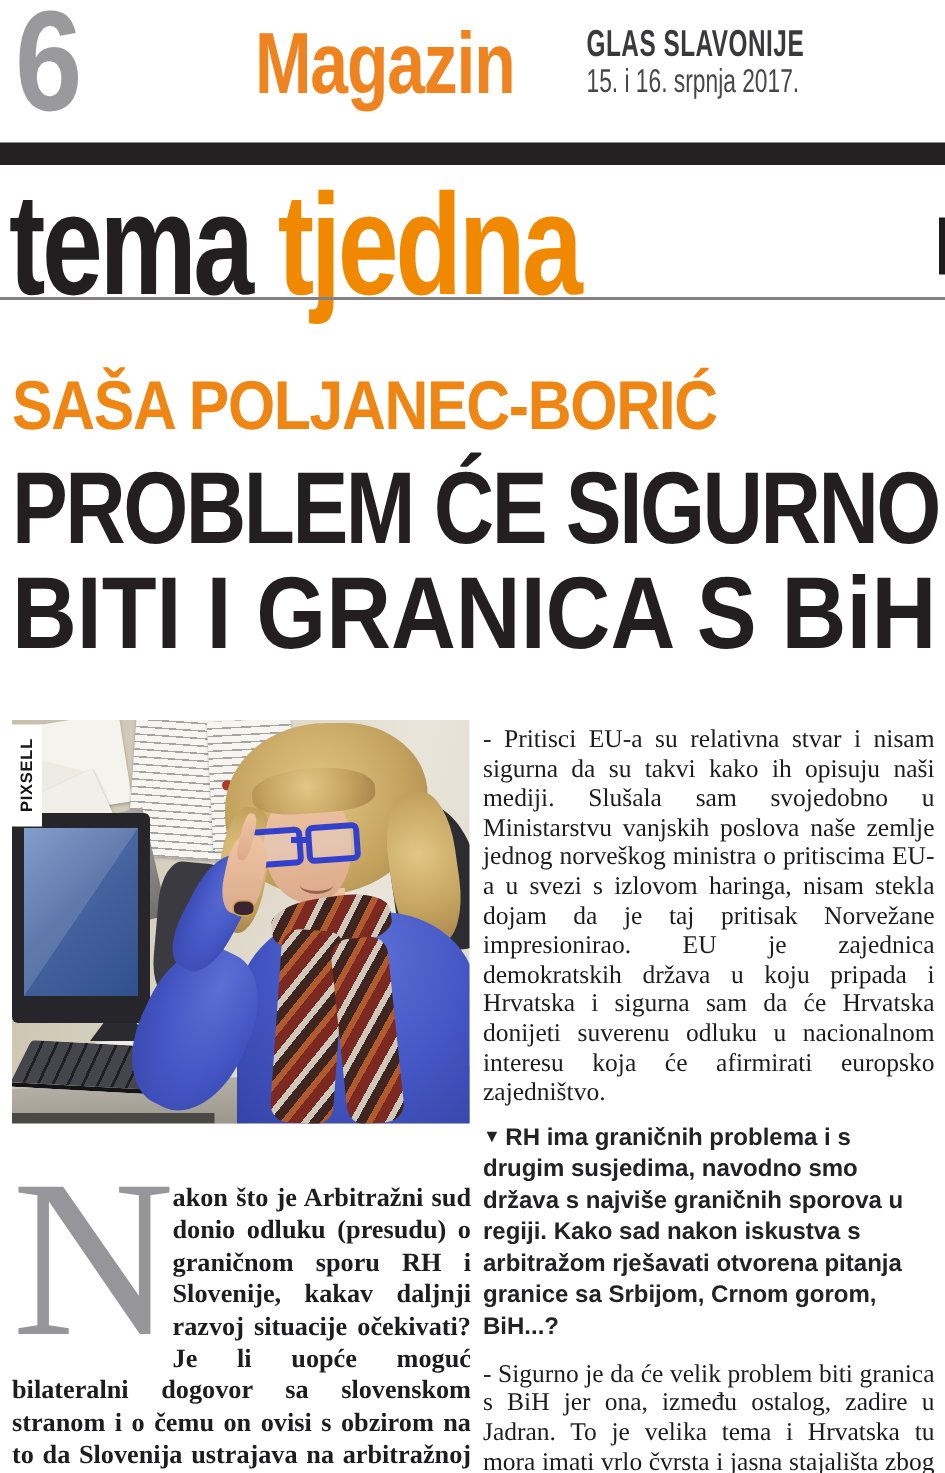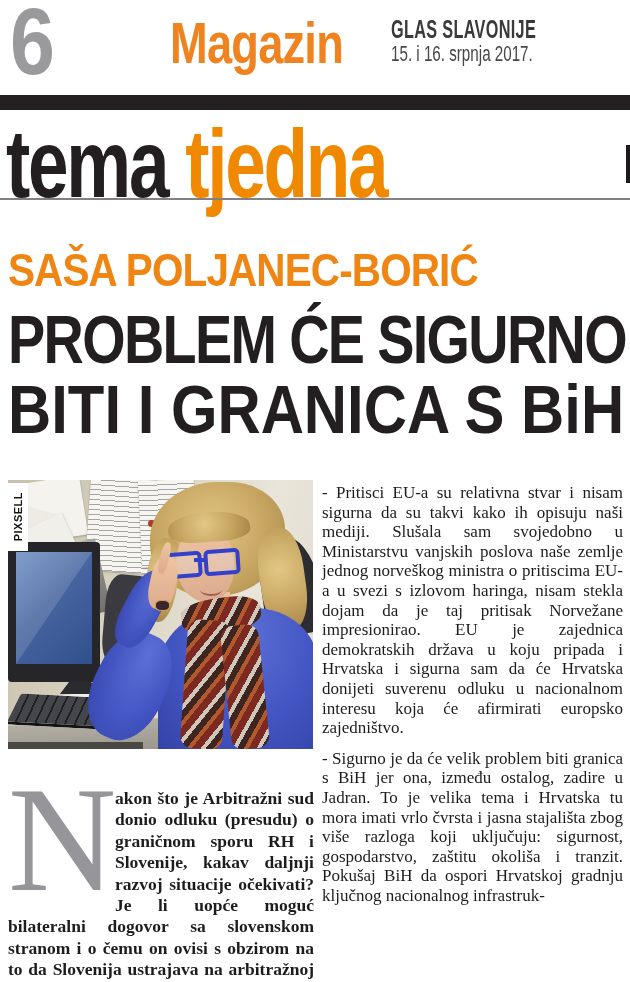--- a/index.html
+++ b/index.html
@@ -146,16 +146,17 @@
       <span class="credit-text">PIXSELL</span>
     </div>
   </div>
 
   <div class="left-question">
     <span class="dropcap">N</span><span>akon što je Arbitražni sud donio odluku (presudu) o graničnom sporu RH i Slovenije, kakav daljnji razvoj situacije očekivati? Je li uopće moguć bilateralni dogovor sa slovenskom stranom i o čemu on ovisi s obzirom na to da Slovenija ustrajava na arbitražnoj presudi?</span>
   </div>
 
   <div class="right-col">
     <p class="serif-p">- Pritisci EU-a su relativna stvar i nisam sigurna da su takvi kako ih opisuju naši mediji. Slušala sam svojedobno u Ministarstvu vanjskih poslova naše zemlje jednog norveškog ministra o pritiscima EU-a u svezi s izlovom haringa, nisam stekla dojam da je taj pritisak Norvežane impresionirao. EU je zajednica demokratskih država u koju pripada i Hrvatska i sigurna sam da će Hrvatska donijeti suverenu odluku u nacionalnom interesu koja će afirmirati europsko zajedništvo.</p>
+    <p class="bold-q"><span class="marker">▼</span><span>RH ima graničnih problema i s drugim susjedima, navodno smo država s najviše graničnih sporova u regiji. Kako sad nakon iskustva s arbitražom rješavati otvorena pitanja granice sa Srbijom, Crnom gorom, BiH...?</span></p>
     <p class="serif-p a2">- Sigurno je da će velik problem biti granica s BiH jer ona, između ostalog, zadire u Jadran. To je velika tema i Hrvatska tu mora imati vrlo čvrsta i jasna stajališta zbog više razloga koji uključuju: sigurnost, gospodarstvo, zaštitu okoliša i tranzit. Pokušaj BiH da ospori Hrvatskoj gradnju ključnog nacionalnog infrastruk-</p>
   </div>
 
 </div>
 
 </body></html>

